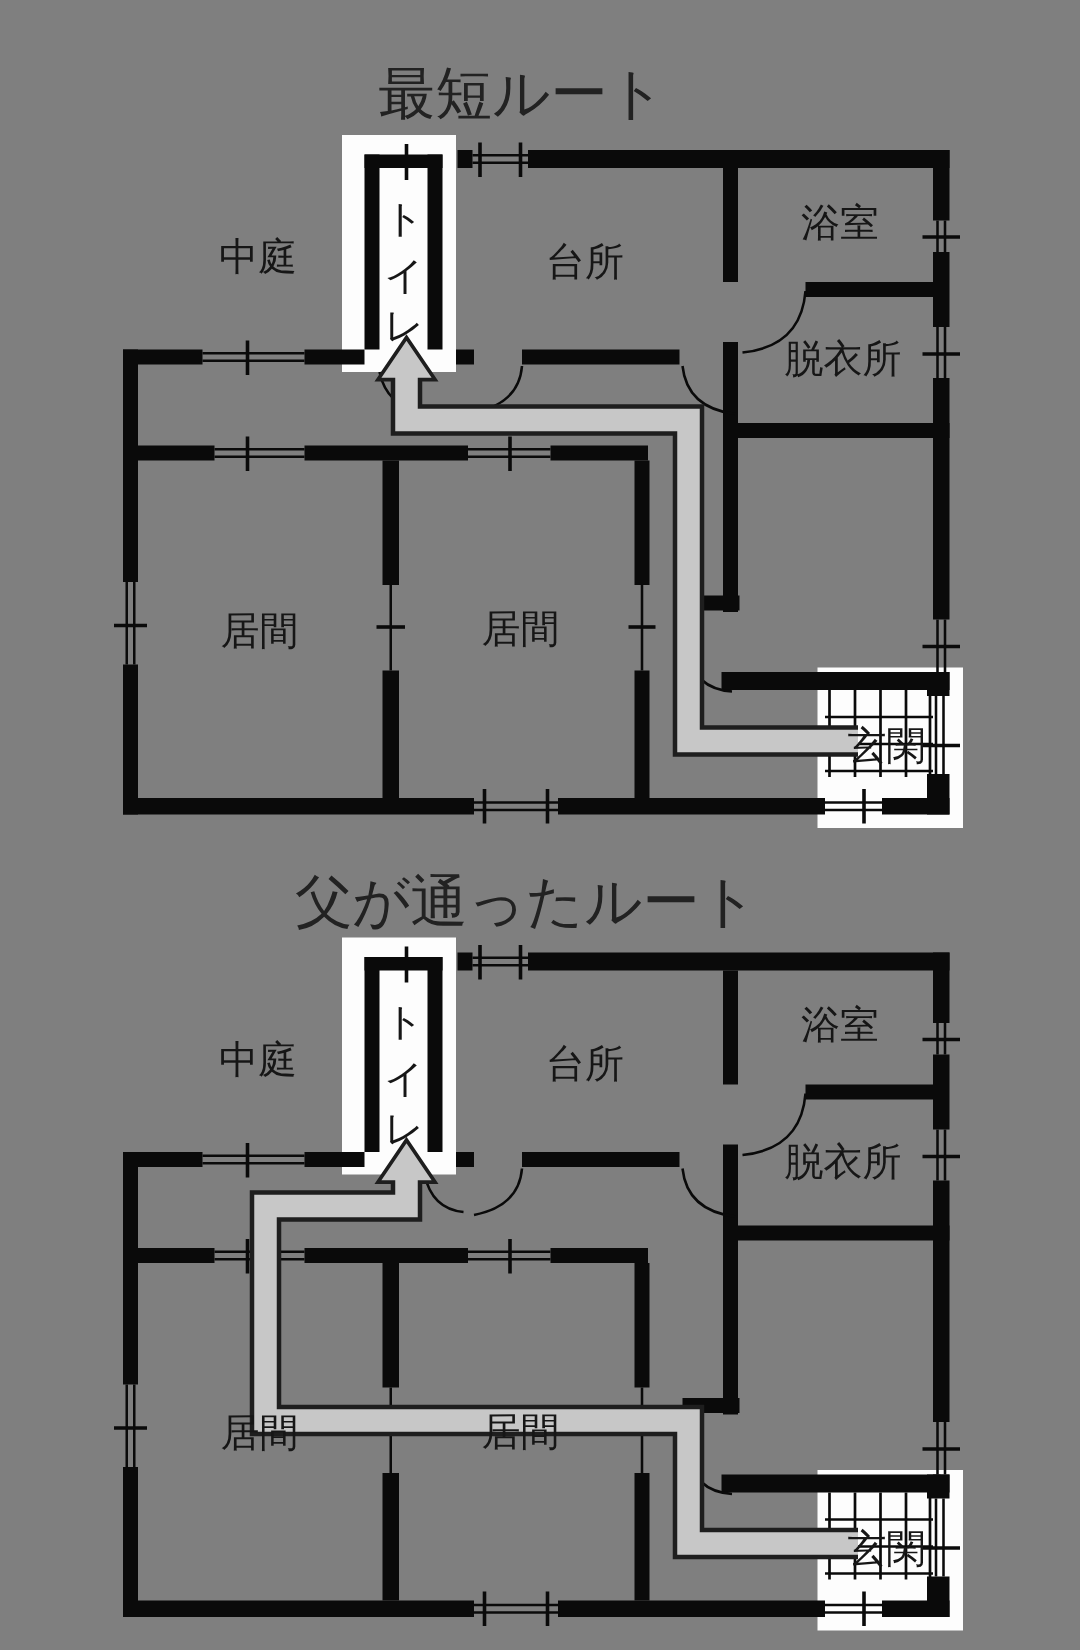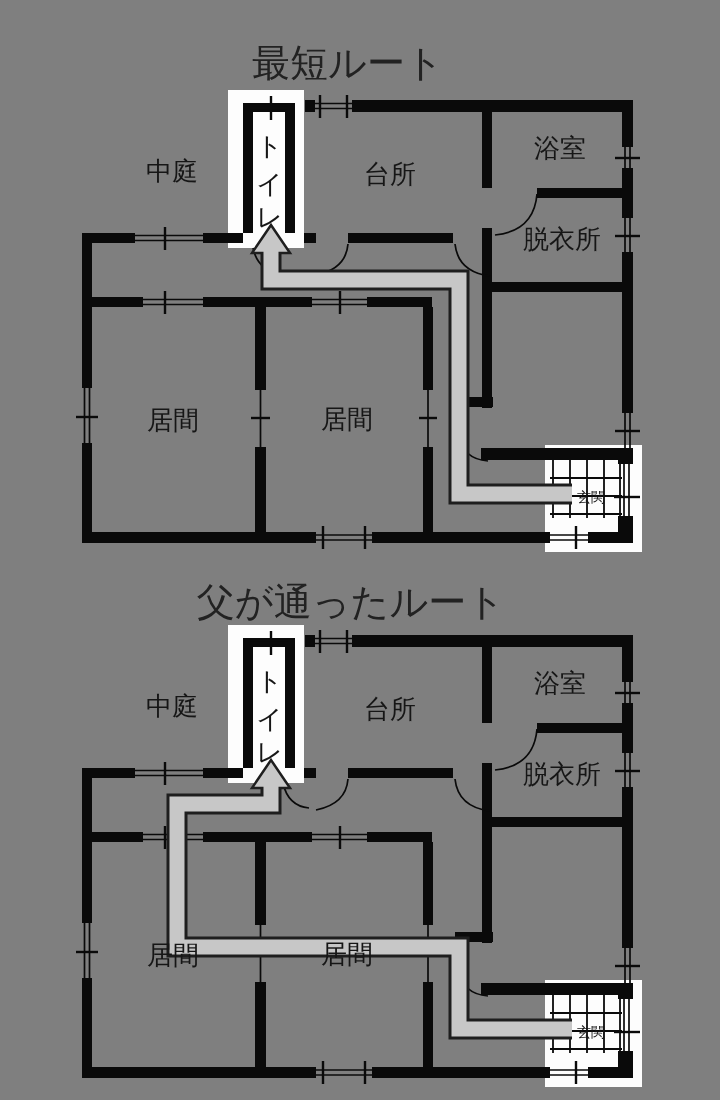--- a/index.html
+++ b/index.html
@@ -20,21 +20,21 @@
   .pane{stroke:var(--wall);stroke-width:1.7;}
   .tick{stroke:var(--wall);stroke-width:2.4;}
   .grid{stroke:var(--wall);stroke-width:1.8;}
   .routeD{stroke:var(--route-outline);stroke-width:21;fill:none;stroke-linecap:butt;stroke-linejoin:miter;}
   .routeL{stroke:var(--route);stroke-width:15;fill:none;stroke-linecap:butt;stroke-linejoin:miter;}
   .arrowhead{fill:var(--route);stroke:var(--route-outline);stroke-width:2.5;stroke-linejoin:miter;}
   .lbl{
     position:absolute; transform:translate(-50%,-50%);
     color:var(--text); font-size:26px; line-height:1; white-space:nowrap;
   }
-  .lbl.small{font-size:14px;}
+  .lbl.small{font-size:26px;}
   .lbl.vert{
     writing-mode:vertical-rl; text-orientation:upright;
     letter-spacing:7px; transform:translate(-50%,-50%);
   }
   .title{
     position:absolute; transform:translate(-50%,-50%);
     color:#222; font-size:38px; line-height:1; white-space:nowrap;
   }
 </style>
 </head>

